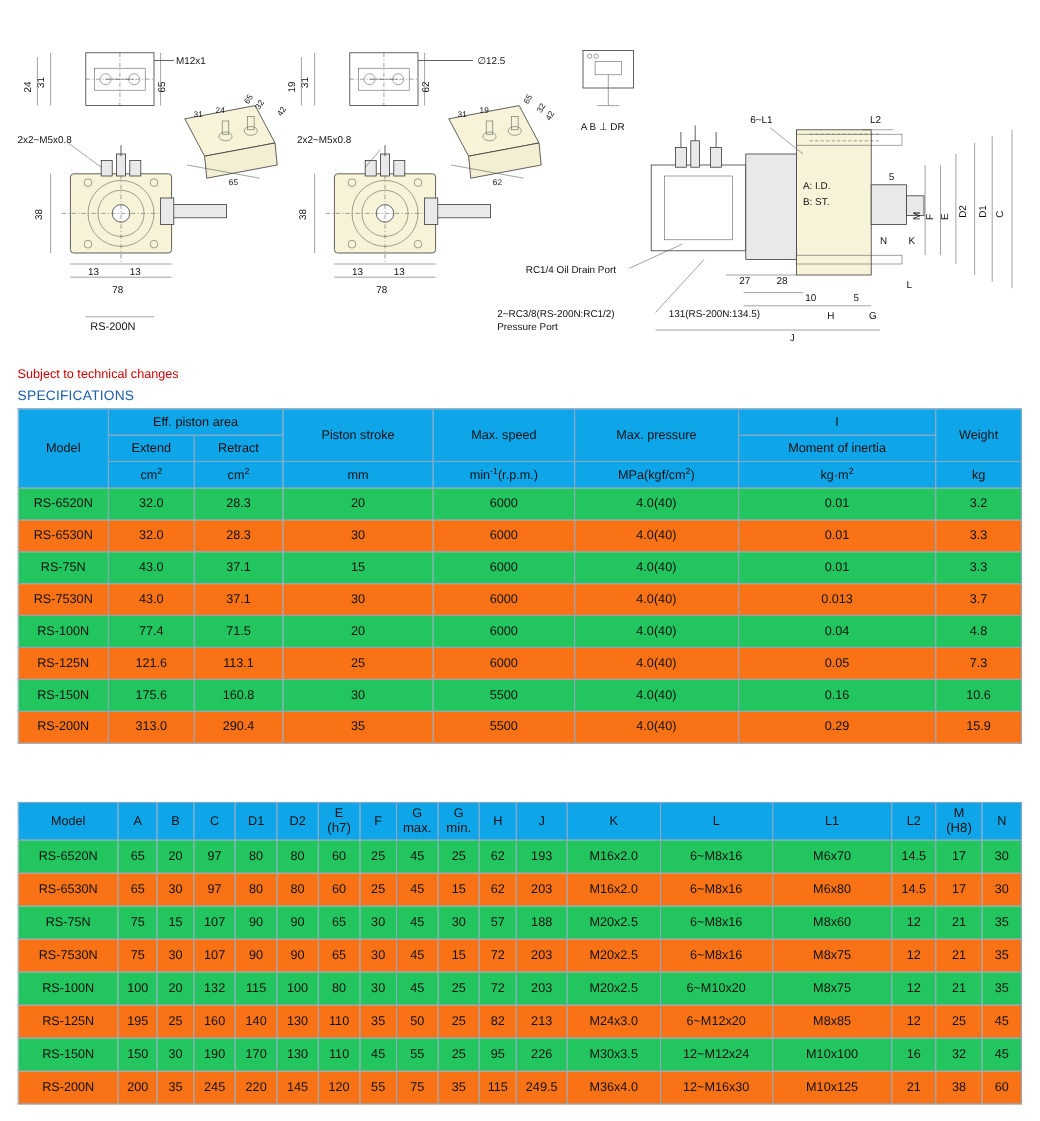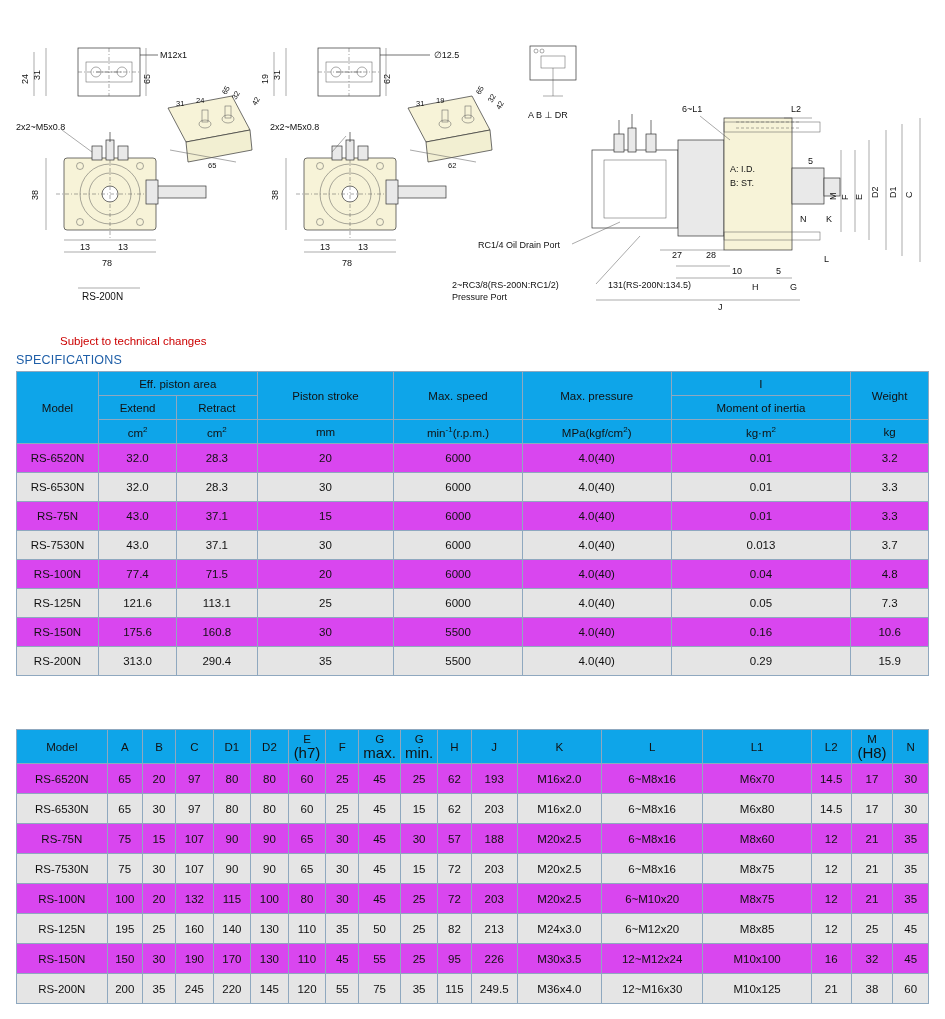--- a/index.html
+++ b/index.html
@@ -25,21 +25,20 @@
   }
   .drawings svg { display: block; }
 
   
   .notice {
     position: absolute;
     left: 16px;
     top: 335px;
     color: #cc0000;
     font-size: 11.5px;
-    margin-left: 44px;
   }
   .sec-title {
     color: #1f5fa8;
     font-size: 12.5px;
     letter-spacing: .2px;
   }
   #spec-title { position: absolute; left: 16px; top: 353px; }
   #dim-title  { position: absolute; left: 16px; top: 711px; margin-top: 22px; }
 
   
@@ -48,22 +47,22 @@
     font-size: 11.5px;
     color: #111;
   }
   td, th {
     border: 1px solid #8fa8bf;
     text-align: center;
     font-weight: normal;
     padding: 0 2px;
   }
   .hdr { background: #0ea5e9; }
-  .rowA { background: #d946ef; }
-  .rowB { background: #e5e5e5; }
+  .rowA { background: #22c55e; }
+  .rowB { background: #f97316; }
 
   #spec-table {
     position: absolute;
     left: 16px;
     top: 371px;
     width: 913px;
   }
   #spec-table td { height: 29px; }
   #spec-table .hdr { height: 24px; }
   #spec-table .model-col { width: 82px; }
@@ -71,21 +70,21 @@
   #dim-table {
     position: absolute;
     left: 16px;
     top: 729px;
     width: 913px;
   }
   #dim-table td { height: 30px; }
   #dim-table .hdr { height: 34px; }
 
   .sup { font-size: 8px; vertical-align: super; }
-  .small2 { font-size: 15px; line-height: 1.05; display: block; }
+  .small2 { font-size: 12px; line-height: 1.05; display: block; }
 
   
   .dtxt { font-family: "Liberation Sans", sans-serif; font-size: 9px; fill: #111; }
   .dtxt7 { font-family: "Liberation Sans", sans-serif; font-size: 7.5px; fill: #111; }
   .dtxt10 { font-family: "Liberation Sans", sans-serif; font-size: 10px; fill: #111; }
   .ln { stroke: #333; stroke-width: .7; fill: none; }
   .lnthin { stroke: #555; stroke-width: .5; fill: none; }
   .dash { stroke: #555; stroke-width: .5; fill: none; stroke-dasharray: 4 2 1 2; }
   .body-fill { fill: #f7f3d8; stroke: #333; stroke-width: .7; }
   .body-fill2 { fill: #f2efd2; stroke: #333; stroke-width: .7; }

